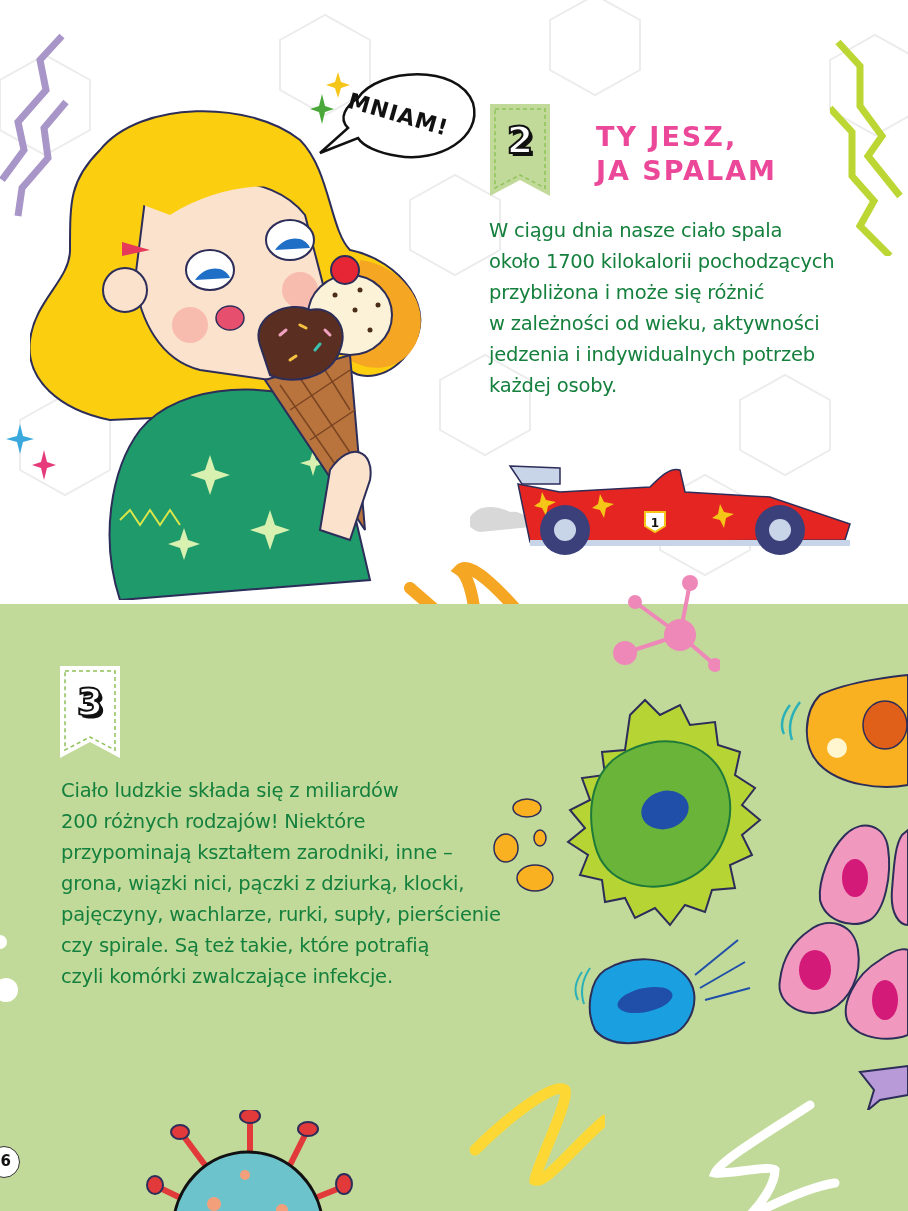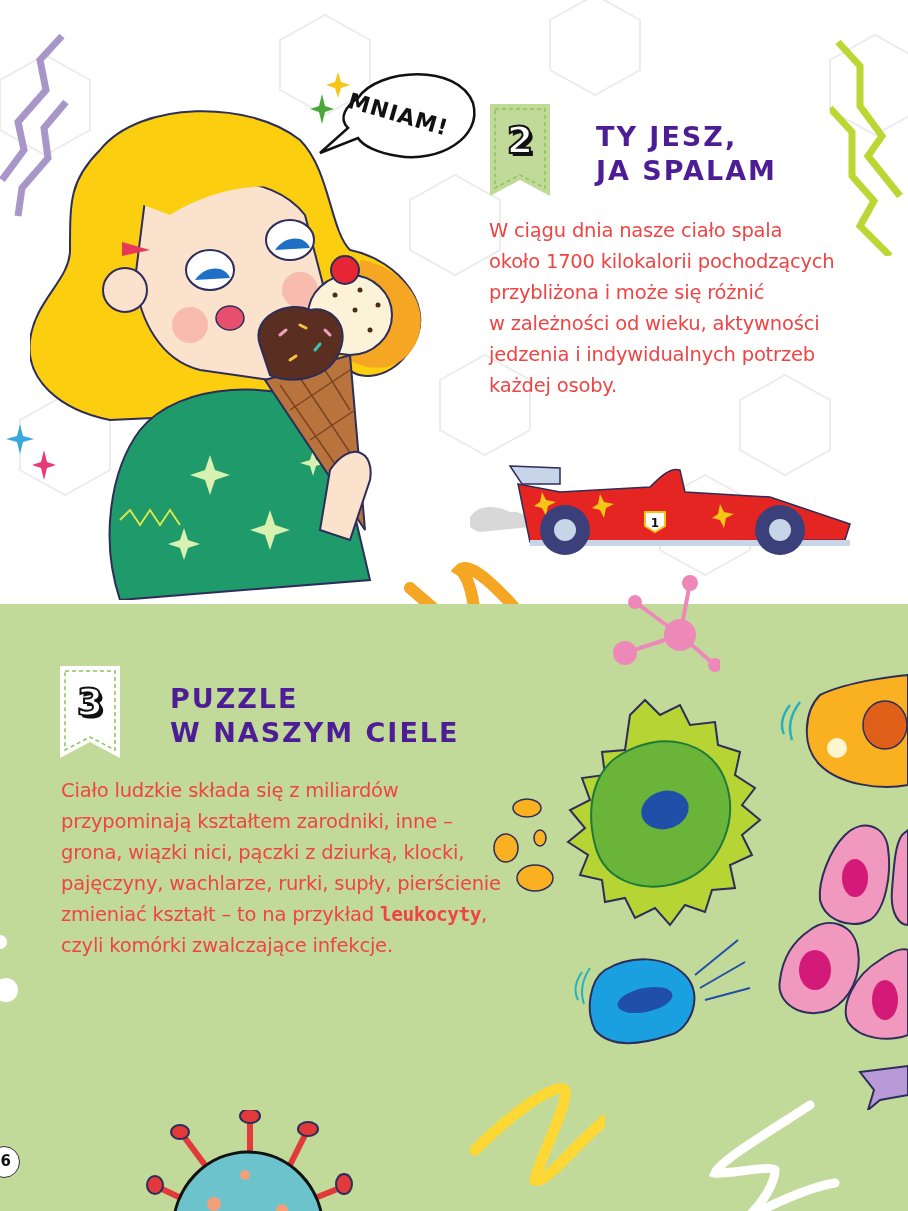--- a/index.html
+++ b/index.html
@@ -17,27 +17,27 @@
   
   .ribbon { position: absolute; width: 60px; height: 92px; }
   .ribbon-num {
     position: absolute; left: 0; top: 18px; width: 60px; text-align: center;
     font-family: "DejaVu Sans", sans-serif; font-weight: bold; font-size: 38px;
     color: #ffffff; -webkit-text-stroke: 2px #111; text-shadow: 3px 3px 0 #111;
   }
 
   .heading {
     position: absolute; font-family: "DejaVu Sans", sans-serif; font-weight: bold;
-    font-size: 27px; line-height: 34px; letter-spacing: 2px; color: #4c1d95; text-transform: uppercase;
+    font-size: 27px; line-height: 34px; letter-spacing: 2px; color: #ec4899; text-transform: uppercase;
   }
   .heading span { display: block; }
 
   .body-text {
     position: absolute; font-family: "DejaVu Sans", sans-serif; font-size: 19.5px;
-    line-height: 31px; color: #ef4444; letter-spacing: -0.2px;
+    line-height: 31px; color: #15803d; letter-spacing: -0.2px;
   }
   .body-text span.line { display: block; white-space: nowrap; }
   .term { font-family: "DejaVu Sans Mono", monospace; font-weight: bold; letter-spacing: -0.5px; }
 
   .speech {
     position: absolute; left: 318px; top: 68px; width: 160px; height: 100px;
   }
   .speech-text {
     position: absolute; left: 352px; top: 88px; font-family: "DejaVu Sans", sans-serif;
     font-weight: bold; font-size: 22px; letter-spacing: 1px; color: #111;
@@ -221,31 +221,28 @@
         <circle cx="105" cy="90" r="7"></circle>
       </g>
   </svg>
 
   <svg class="ribbon" style="left:60px;top:666px;" viewBox="0 0 60 92">
     <polygon points="0,0 60,0 60,92 30,76 0,92" fill="#ffffff"></polygon>
     <polygon points="5,5 55,5 55,84 30,71 5,84" fill="none" stroke="#8fc25a" stroke-width="1.5" stroke-dasharray="4,3"></polygon>
   </svg>
   <div class="ribbon-num" style="left:60px;top:680px;">3</div>
 
-  <div class="heading" style="left:170px;top:682px;">
-    <span>PUZZLE</span>
-    <span>W NASZYM CIELE</span>
-  </div>
 
   <div class="body-text" style="left:61px;top:775px;">
     <span class="line">Ciało ludzkie składa się z miliardów</span>
+    <span class="line">200 różnych rodzajów! Niektóre</span>
     <span class="line">przypominają kształtem zarodniki, inne –</span>
     <span class="line">grona, wiązki nici, pączki z dziurką, klocki,</span>
     <span class="line">pajęczyny, wachlarze, rurki, supły, pierścienie</span>
-    <span class="line"><span>zmieniać kształt – to na przykład </span><span class="term">leukocyty</span><span>,</span></span>
+    <span class="line">czy spirale. Są też takie, które potrafią</span>
     <span class="line">czyli komórki zwalczające infekcje.</span>
   </div>
 
   <svg class="abs" style="left:0;top:925px;" width="20" height="80">
     <circle cx="0" cy="17" r="7" fill="#ffffff"></circle>
     <circle cx="6" cy="65" r="12" fill="#ffffff"></circle>
   </svg>
 
   <svg class="abs" style="left:490px;top:670px;" width="418" height="440" viewBox="0 0 418 440">
 

